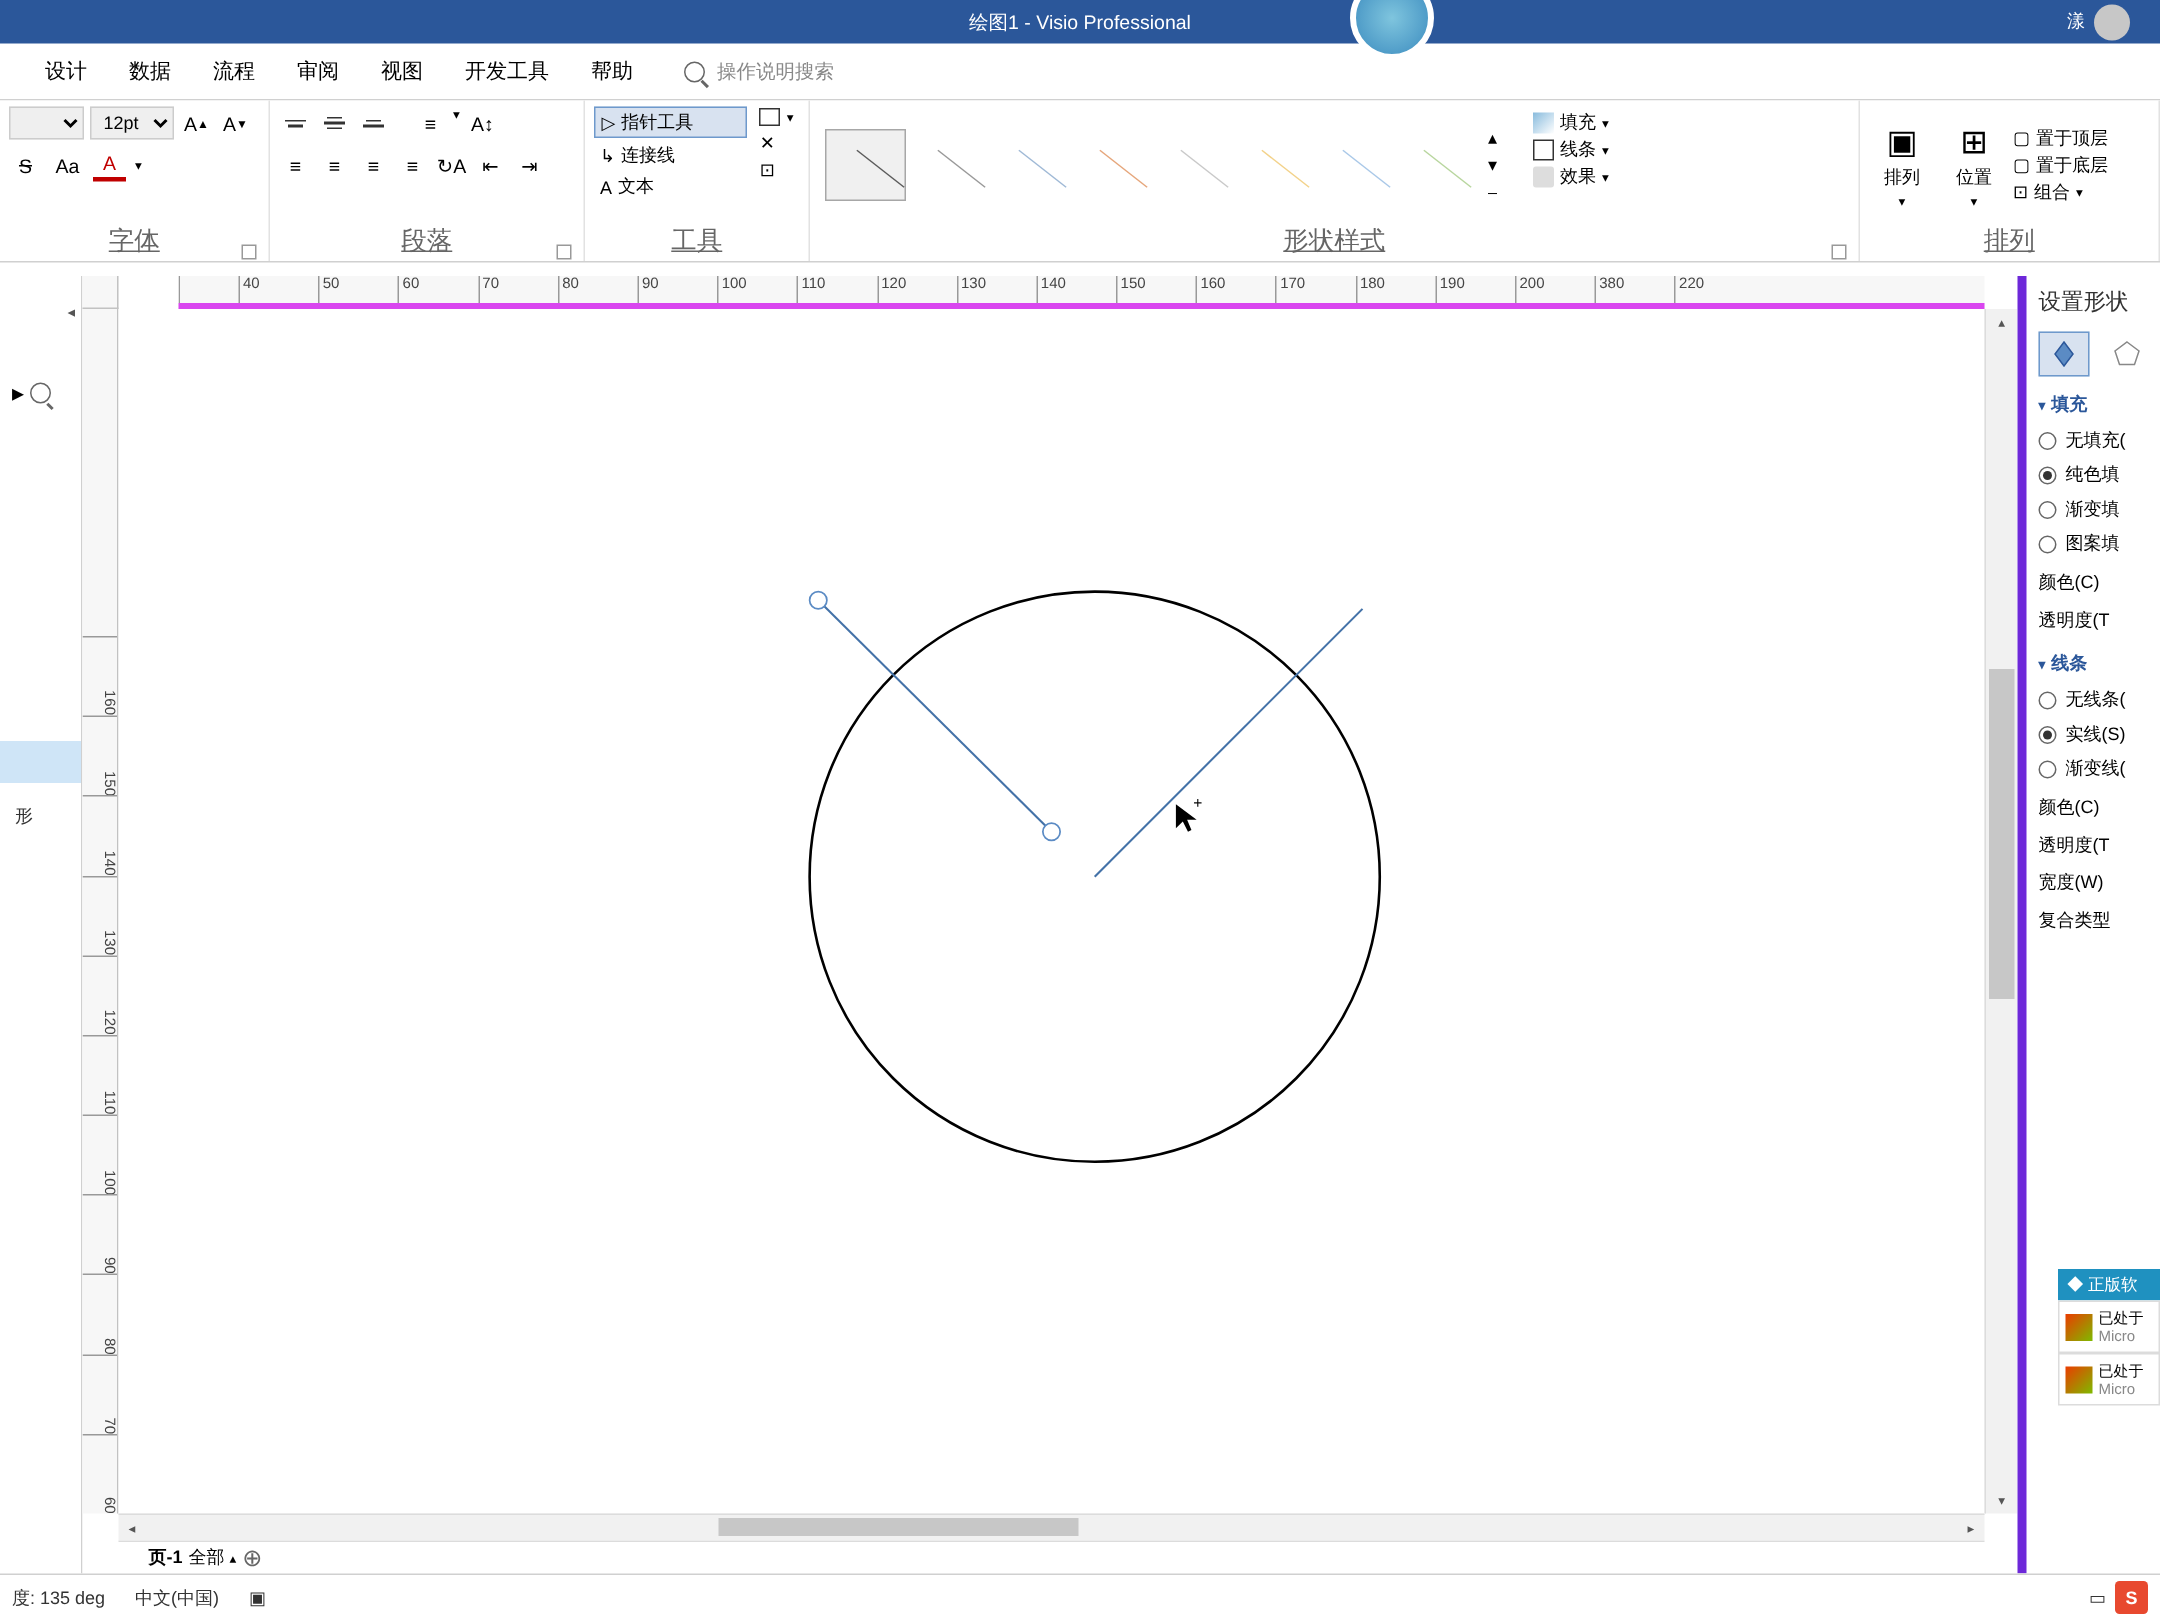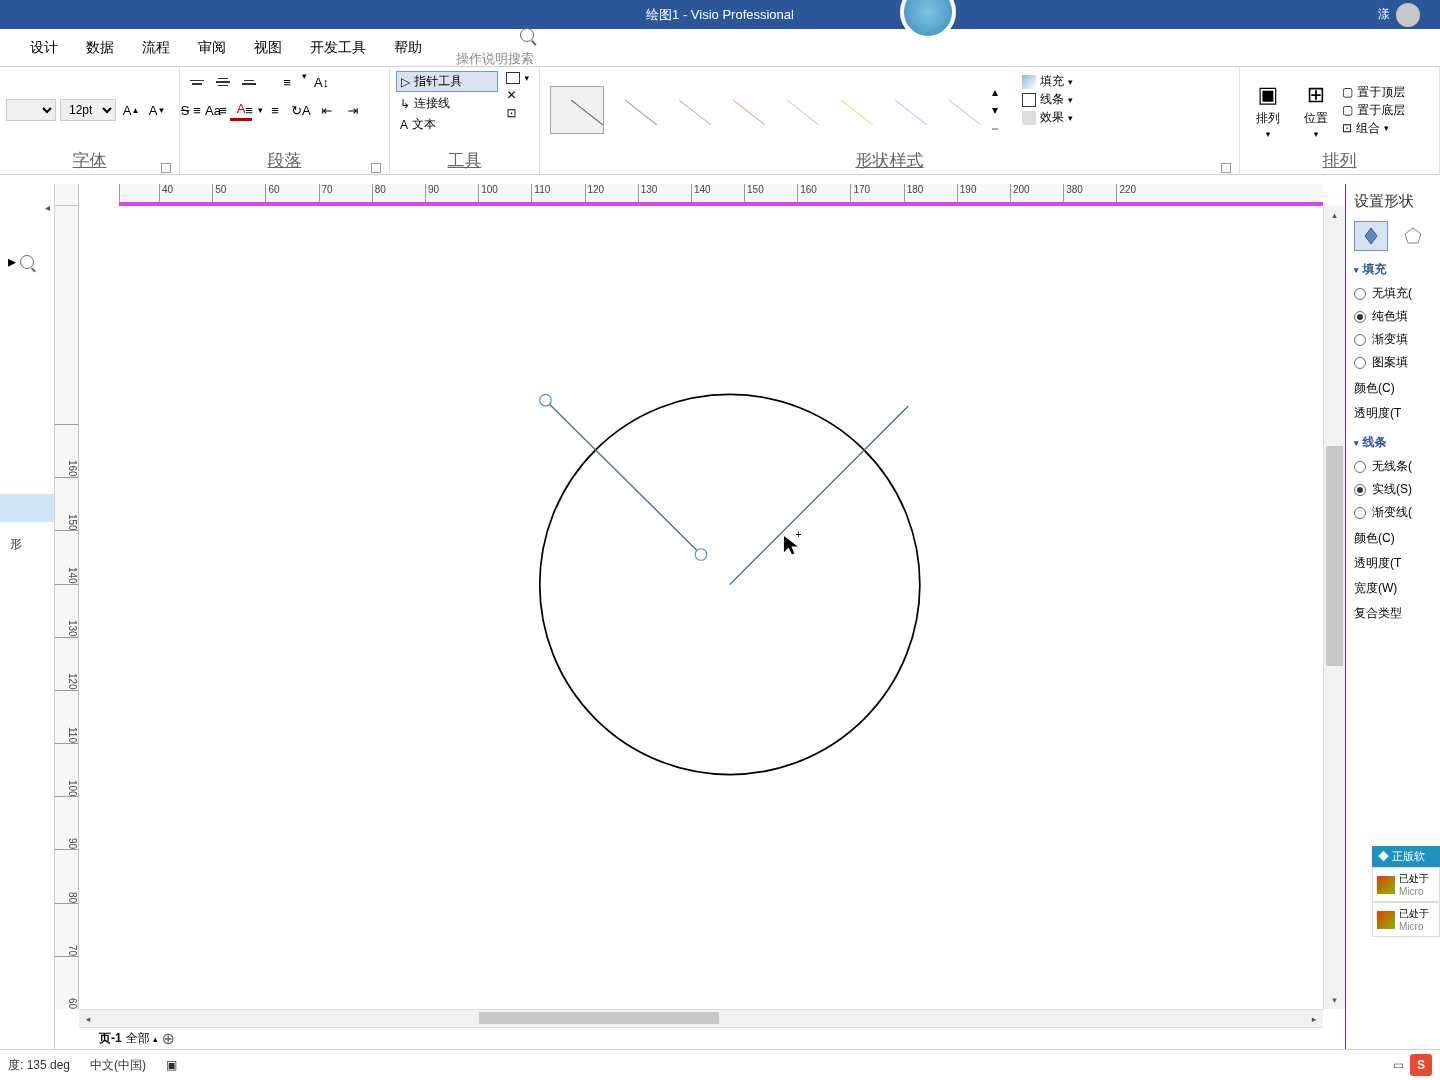--- a/index.html
+++ b/index.html
@@ -5,21 +5,21 @@
 * { margin: 0; padding: 0; box-sizing: border-box; font-family: "Microsoft YaHei", sans-serif; }
 body { width: 1440px; height: 1080px; overflow: hidden; background: #fff; position: relative; }
 
 .titlebar { height: 29px; background: #2b579a; display: flex; align-items: center; justify-content: center; position: relative; color: #fff; font-size: 13px; }
 .titlebar .user-area { position: absolute; right: 20px; display: flex; align-items: center; gap: 6px; font-size: 12px; }
 .titlebar .avatar { width: 24px; height: 24px; border-radius: 50%; background: #c7c7c7; display: inline-block; }
 .titlebar .circle-logo { position: absolute; top: -16px; left: 900px; width: 56px; height: 56px; border-radius: 50%; background: radial-gradient(circle, #7fc5de, #3b8bbf); border: 4px solid #fff; }
 
 .menubar { height: 38px; background: #fff; display: flex; align-items: center; padding-left: 16px; gap: 0; border-bottom: 1px solid #d0d0d0; font-size: 14px; }
 .menubar .tab { padding: 0 14px; height: 100%; display: flex; align-items: center; cursor: pointer; }
-.menubar .search { display: flex; align-items: flex-end; gap: 8px; margin-left: 20px; color: #888; font-size: 13px; flex-direction: column; }
+.menubar .search { display: flex; align-items: center; gap: 8px; margin-left: 20px; color: #888; font-size: 13px; }
 .menubar .search-icon { width: 14px; height: 14px; border: 1.5px solid #666; border-radius: 50%; position: relative; }
 .menubar .search-icon::after { content: ""; position: absolute; width: 6px; height: 1.5px; background: #666; bottom: -3px; right: -4px; transform: rotate(45deg); }
 
 .ribbon { height: 108px; background: #fff; display: flex; border-bottom: 1px solid #d0d0d0; }
 .ribbon-group { border-right: 1px solid #e2e2e2; display: flex; flex-direction: column; padding: 4px 6px 0; position: relative; }
 .ribbon-group-label { text-align: center; font-size: 17px; color: #666; padding-bottom: 2px; margin-top: auto; position: relative; text-decoration: underline; }
 .ribbon-group-label .launcher { position: absolute; right: 2px; bottom: 1px; width: 10px; height: 10px; border: 1px solid #999; }
 .ribbon-content { display: flex; gap: 4px; flex: 1; }
 
 .font-select { border: 1px solid #ccc; height: 22px; font-size: 12px; padding: 0 4px; }
@@ -68,21 +68,21 @@
 
 .vscroll { position: absolute; top: 22px; right: 0; bottom: 40px; width: 22px; background: #f1f1f1; border-left: 1px solid #dcdcdc; }
 .vscroll .thumb { position: absolute; left: 2px; right: 2px; top: 240px; height: 220px; background: #c7c7c7; }
 .vscroll .arrow { position: absolute; left: 0; right: 0; height: 18px; display: flex; align-items: center; justify-content: center; font-size: 9px; color: #555; }
 .hscroll { position: absolute; left: 24px; right: 22px; bottom: 22px; height: 18px; background: #f1f1f1; border-top: 1px solid #dcdcdc; }
 .hscroll .thumb { position: absolute; top: 2px; height: 12px; left: 400px; width: 240px; background: #c7c7c7; }
 .hscroll .arrow { position: absolute; top: 0; bottom: 0; width: 18px; display: flex; align-items: center; justify-content: center; font-size: 9px; color: #555; }
 
 .pagetabs { position: absolute; left: 24px; right: 22px; bottom: 0; height: 22px; background: #fff; border-top: 1px solid #dcdcdc; display: flex; align-items: center; gap: 4px; padding-left: 20px; font-size: 12px; }
 
-.format-pane { width: 95px; background: #fff; border-left: 1px solid #6d28d9; font-size: 12px; padding: 4px 0 0 8px; overflow: hidden; position: relative; }
+.format-pane { width: 95px; background: #fff; border-left: 6px solid #6d28d9; font-size: 12px; padding: 4px 0 0 8px; overflow: hidden; position: relative; }
 .format-pane h3 { font-size: 15px; font-weight: normal; color: #333; padding: 4px 0; }
 .format-pane .shape-tabs { display: flex; gap: 8px; margin: 6px 0; }
 .format-pane .shape-tab { width: 34px; height: 30px; border: 1px solid transparent; display: flex; align-items: center; justify-content: center; }
 .format-pane .shape-tab.active { background: #d8e2f0; border: 1px solid #6e99cc; }
 .format-pane .section-h { color: #2b579a; font-weight: bold; margin: 10px 0 4px; display: flex; align-items: center; gap: 4px; }
 .format-pane .radio-row { display: flex; align-items: center; gap: 6px; padding: 3px 0; }
 .format-pane .radio { width: 12px; height: 12px; border: 1px solid #666; border-radius: 50%; display: inline-block; position: relative; }
 .format-pane .radio.checked::after { content: ""; position: absolute; inset: 2px; background: #333; border-radius: 50%; }
 .format-pane .plain-row { padding: 6px 0 2px; }
 
@@ -120,21 +120,21 @@
   <div class="tab">帮助</div>
   <div class="search">
     <span class="search-icon"></span>
     <span>操作说明搜索</span>
   </div>
 </div>
 
 <div class="ribbon">
 
   <div class="ribbon-group" style="width:180px">
-    <div class="ribbon-content" style="gap:6px;">
+    <div class="ribbon-content" style="flex-direction:column;gap:6px;">
       <div style="display:flex;gap:4px;align-items:center">
         <select class="font-select" style="width:50px"></select>
         <select class="font-select" style="width:56px"><option>12pt</option></select>
         <span class="icon-btn">A<sup style="font-size:8px">▲</sup></span>
         <span class="icon-btn">A<sup style="font-size:8px">▼</sup></span>
       </div>
       <div style="display:flex;gap:6px;align-items:center">
         <span class="icon-btn" style="text-decoration:line-through">S</span>
         <span class="icon-btn">Aa</span>
         <span class="icon-btn" style="color:#c00000;border-bottom:3px solid #c00000">A</span>

